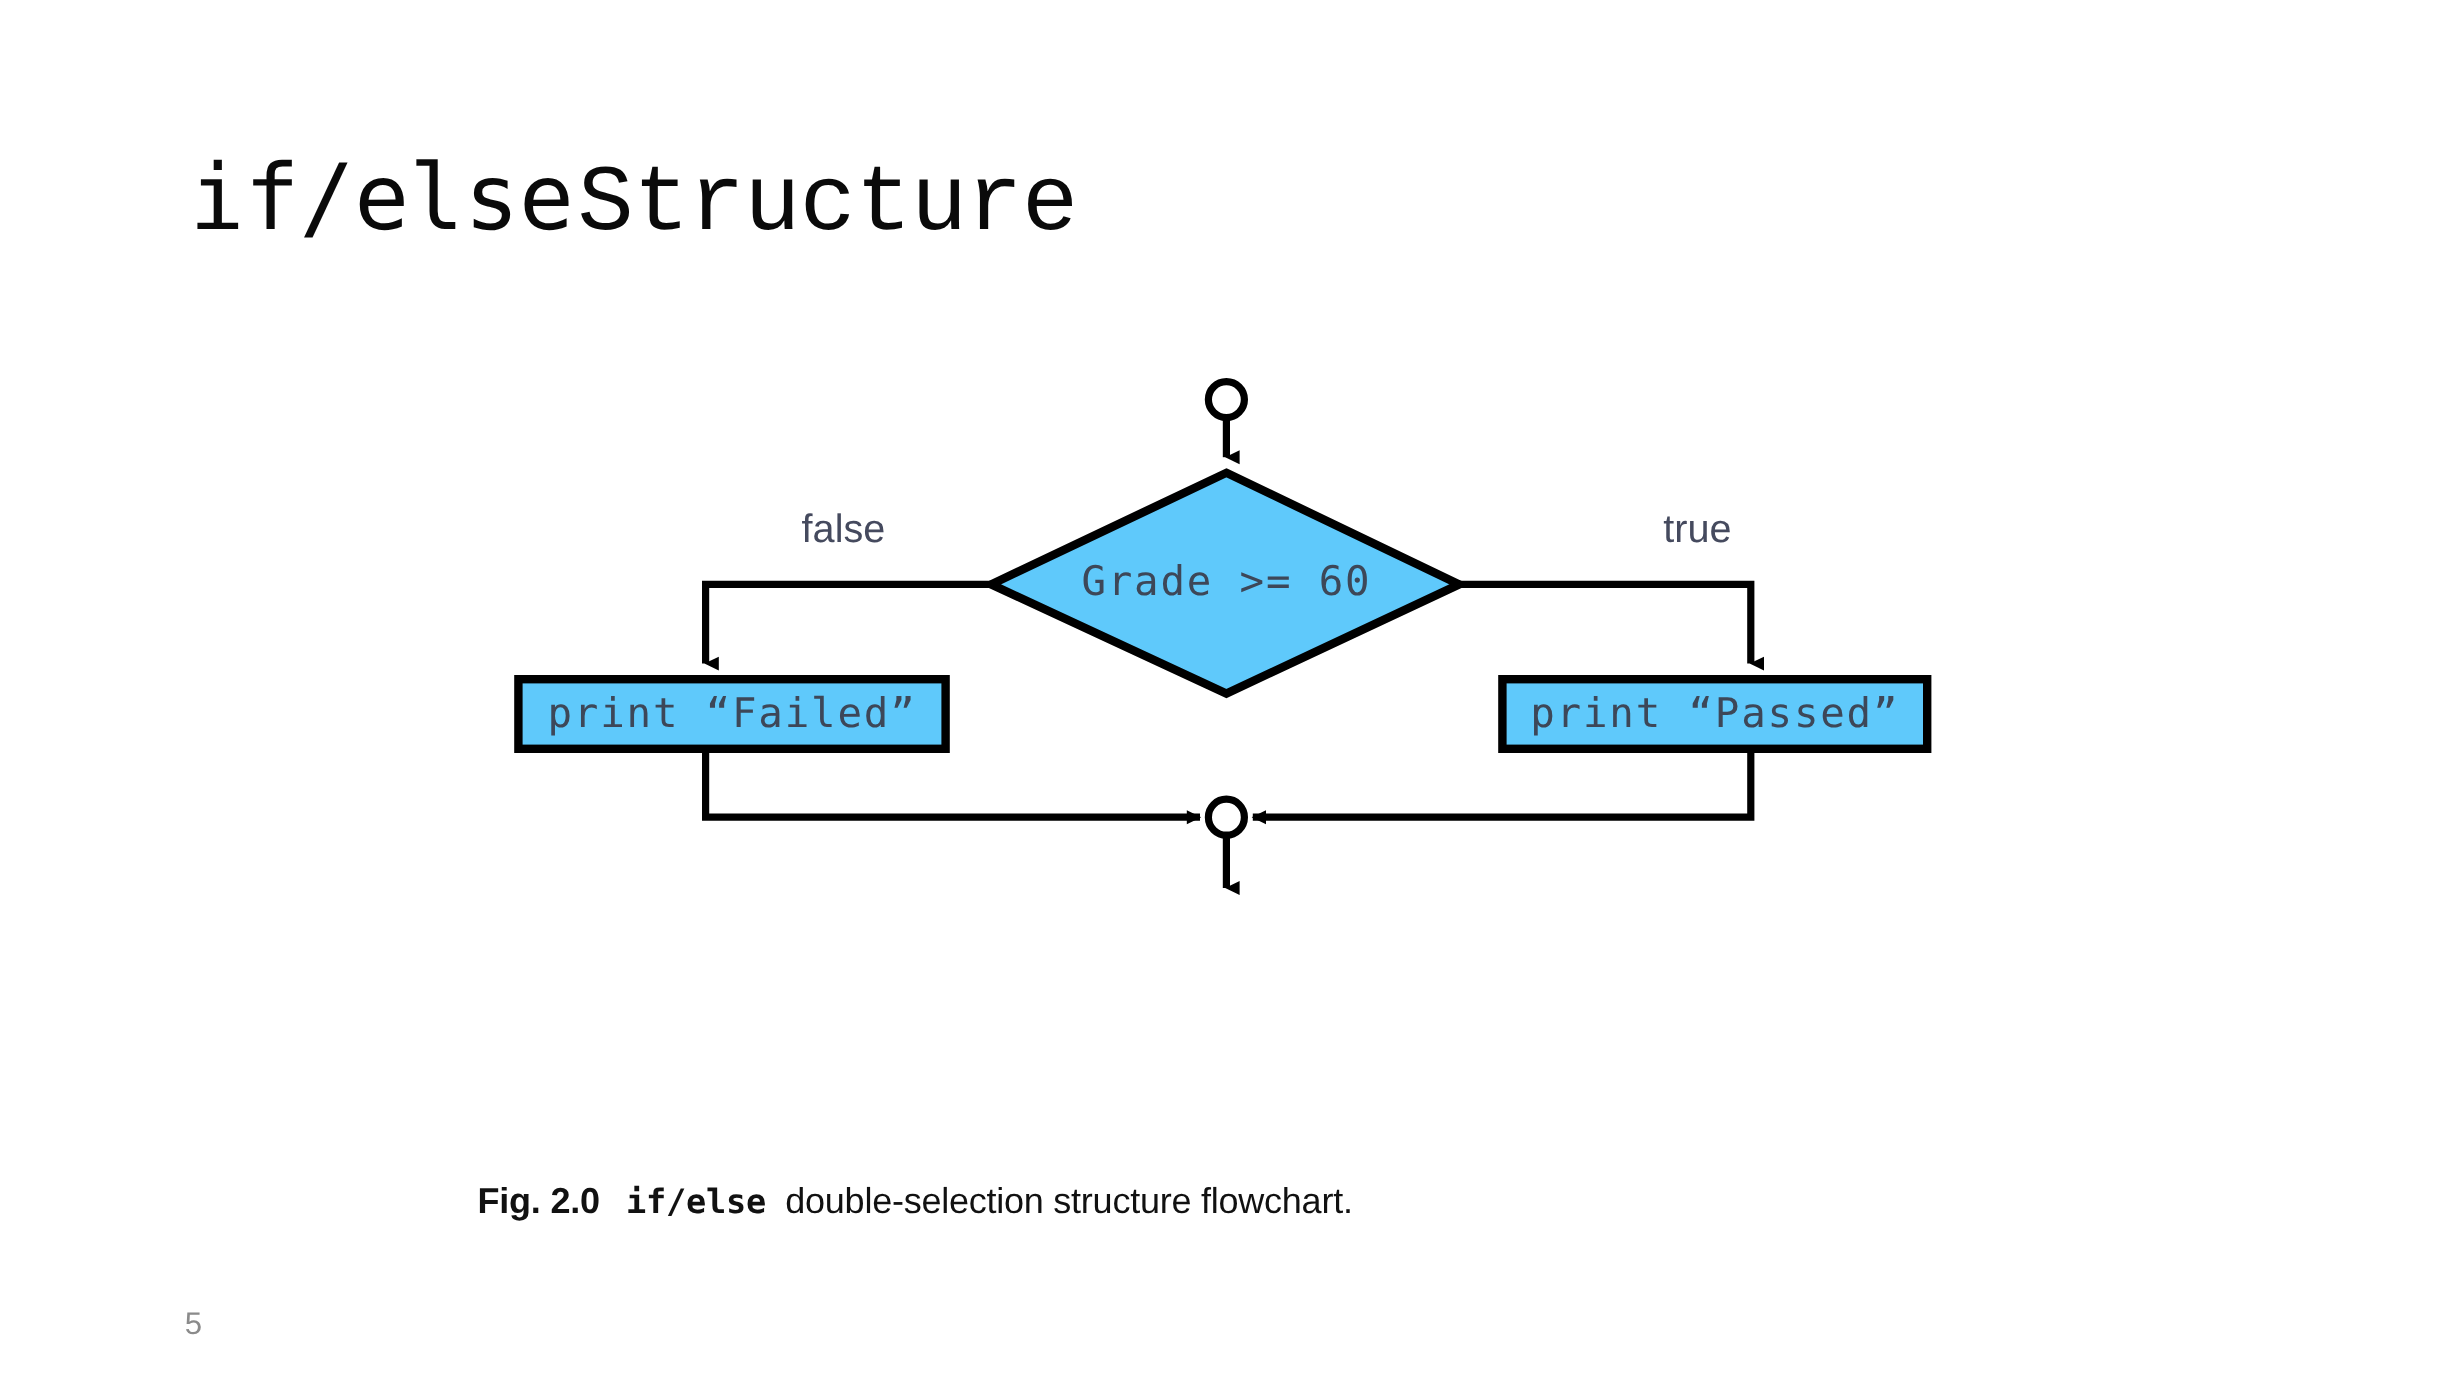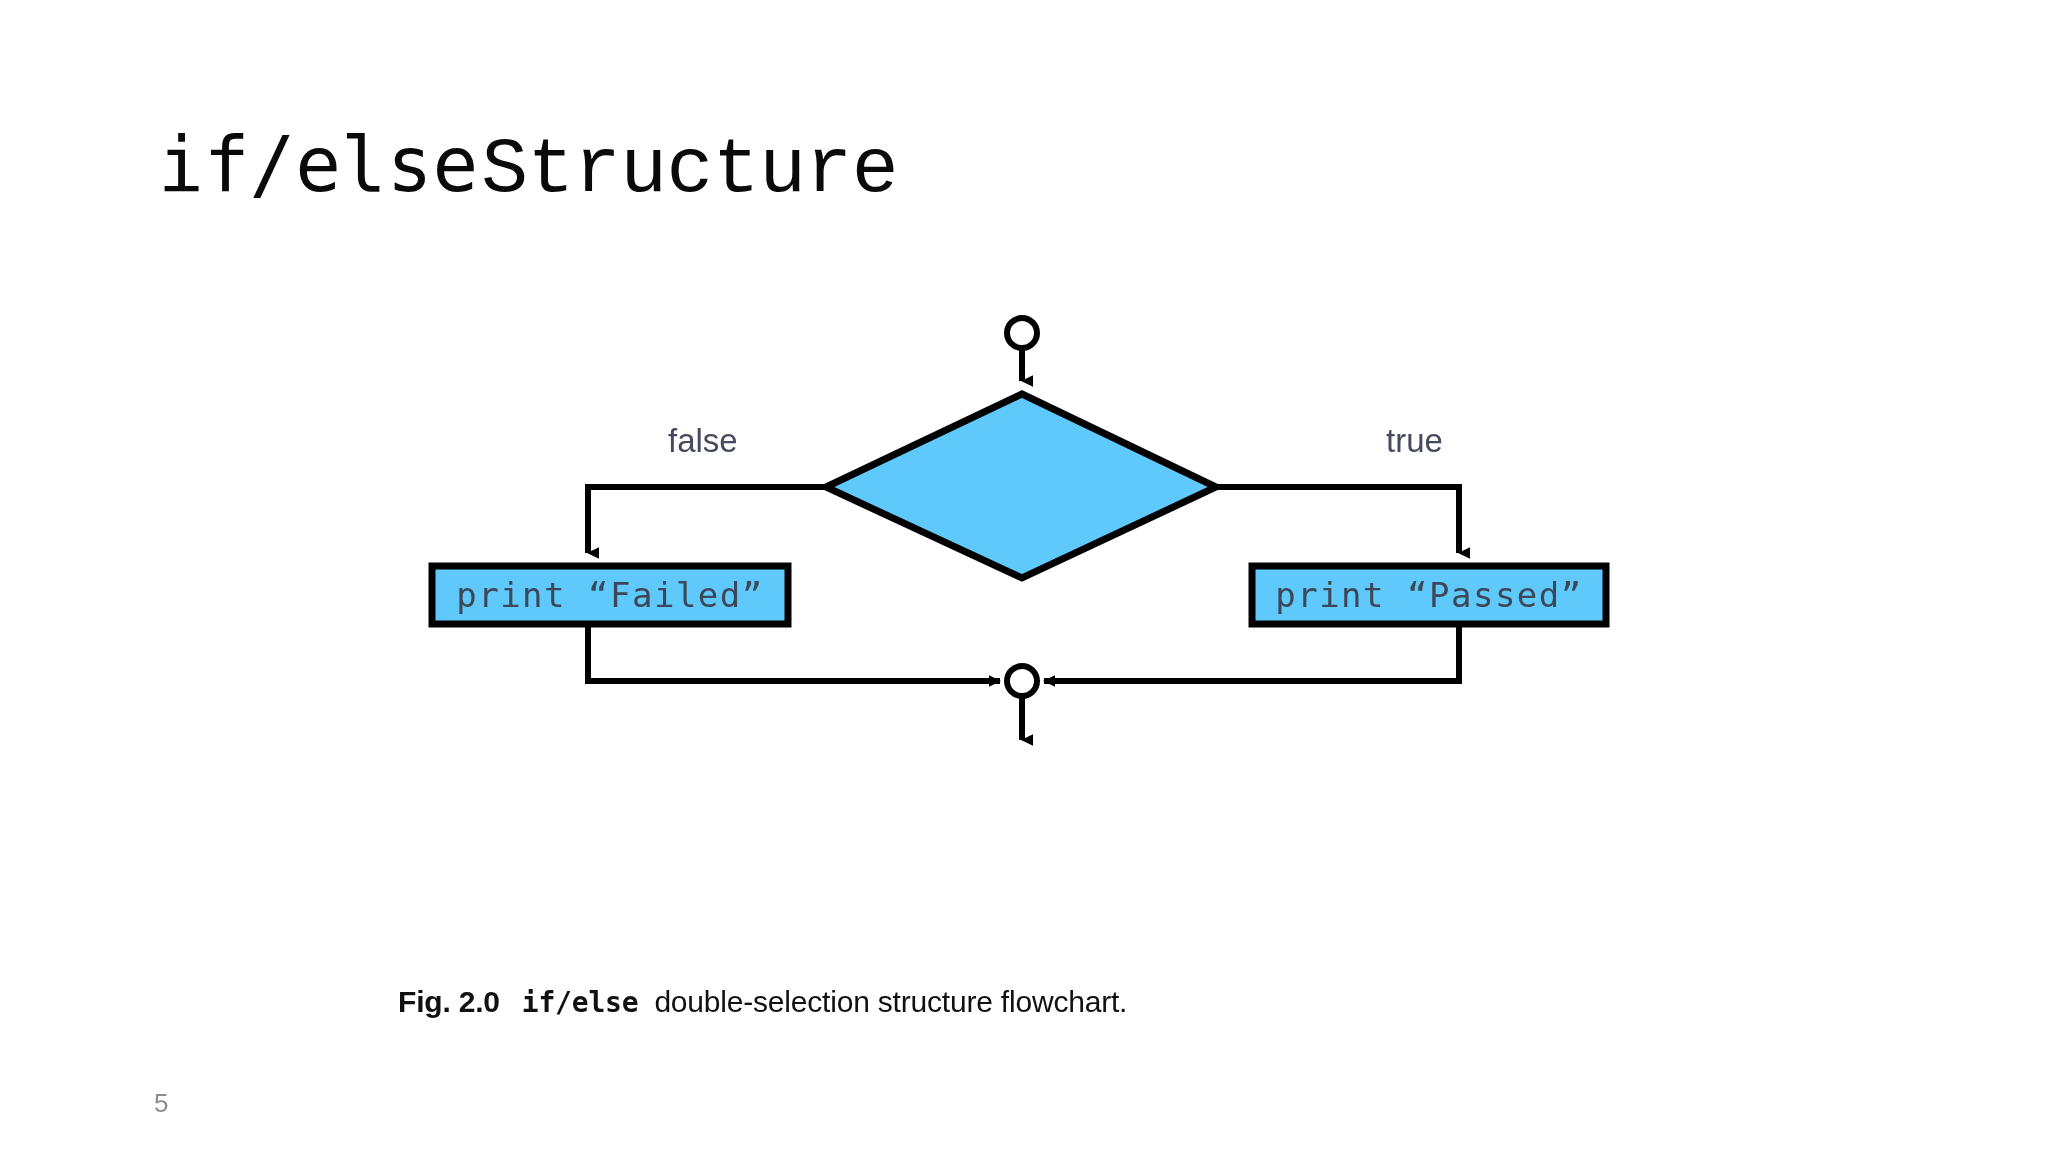--- a/index.html
+++ b/index.html
@@ -184,20 +184,21 @@
       <path d="M 588 626 L 588 681 L 1000 681" fill="none" stroke="#000000" stroke-width="6" stroke-linejoin="miter" marker-end="url(#arrowRight)"></path>
 
       <path d="M 1459 626 L 1459 681 L 1044 681" fill="none" stroke="#000000" stroke-width="6" stroke-linejoin="miter" marker-end="url(#arrowLeft)"></path>
 
       <circle cx="1022" cy="681" r="15" fill="#ffffff" stroke="#000000" stroke-width="6"></circle>
 
       <line x1="1022" y1="696" x2="1022" y2="740" stroke="#000000" stroke-width="6" marker-end="url(#arrowDown)"></line>
     </svg>
   </div>
 
+  <div class="node-text diamond-label">Grade &gt;= 60</div>
 
   <div class="node-text box-label-right">print “Passed”</div>
 
   <div class="node-text box-label-left">print “Failed”</div>
 
   <div class="branch-label branch-label-false">false</div>
 
   <div class="branch-label branch-label-true">true</div>
 
   <div class="caption">

